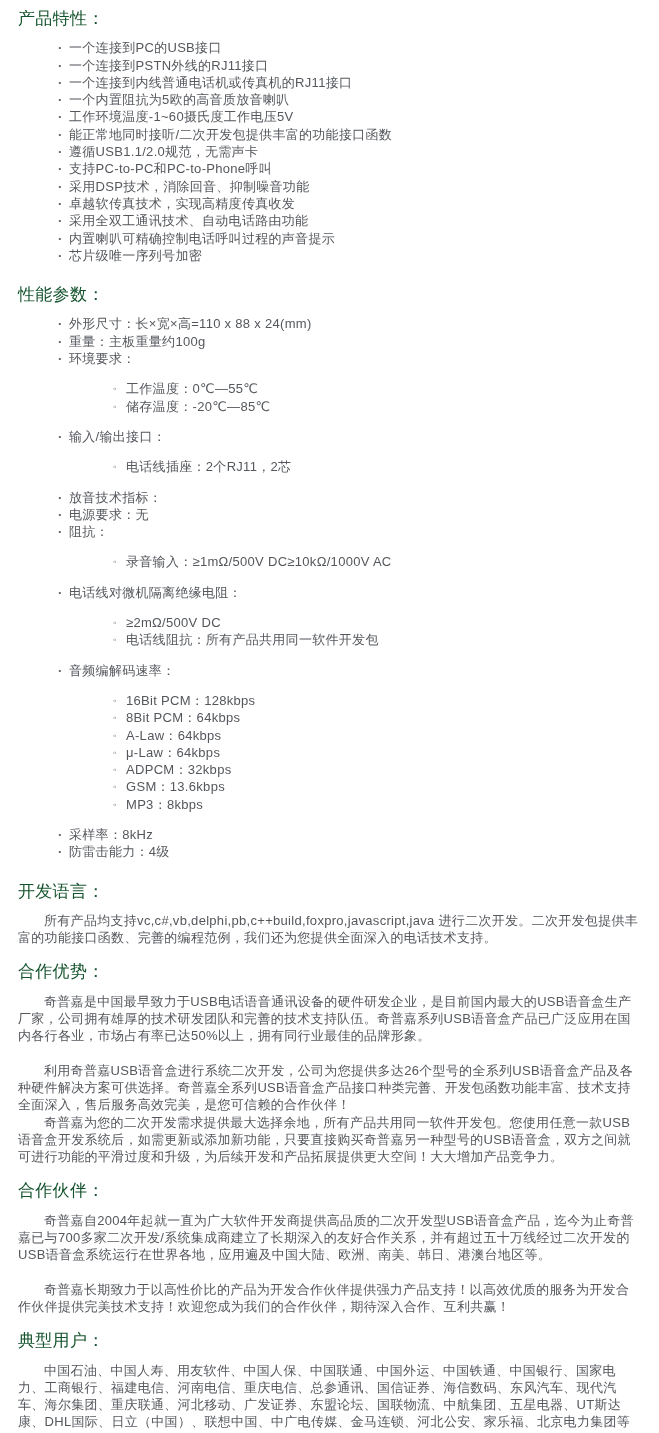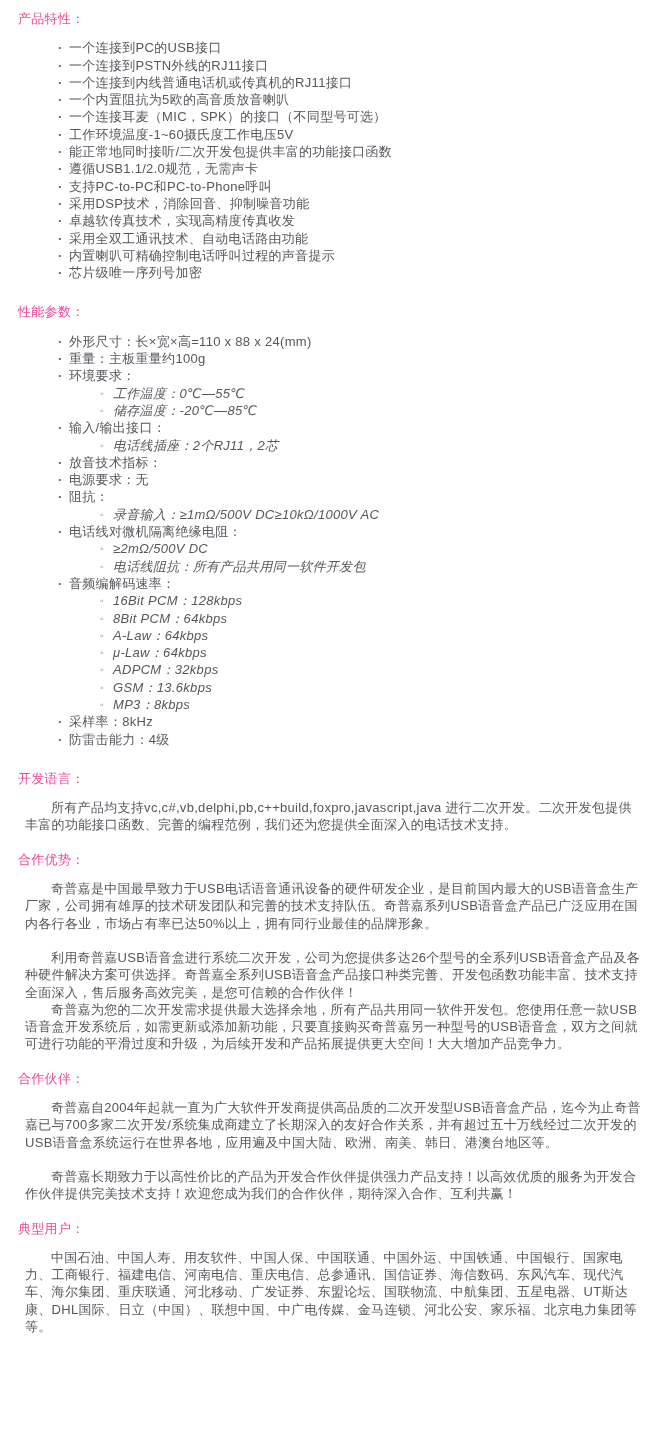--- a/index.html
+++ b/index.html
@@ -10,23 +10,23 @@
     color:#54575c;
     letter-spacing:0.3px;
   }
   .doc{
     width:659px;
     min-height:1433px;
     box-sizing:border-box;
     padding:10px 18px 24px 18px;
   }
   .sec-heading{
-    font-size:13px;
+    font-size:17px;
     font-weight:normal;
-    color:#ec4899;
+    color:#14532d;
     margin:16px 0 12px 0;
   }
   .sec-heading.first{margin-top:0;}
   ul.lv1{
     list-style:none;
     margin:0 0 22px 0;
     padding:0 0 0 40px;
   }
   ul.lv1 > li{
     position:relative;
@@ -35,54 +35,52 @@
   ul.lv1 > li::before{
     content:"·";
     position:absolute;
     left:0;
     top:0;
     color:#5d6065;
     font-weight:bold;
   }
   ul.lv2{
     list-style:none;
-    margin:0;
+    margin:13px;
     padding:0 0 0 31px;
-    font-style:italic;
   }
   ul.lv2 > li{
     position:relative;
     padding-left:13px;
   }
   ul.lv2 > li::before{
     content:"◦";
     position:absolute;
     left:0;
     top:0;
     font-size:10px;
     color:#6a6d72;
   }
   p.para{
-    margin:0 0 17px 7px;
+    margin:0 0 17px 0;
     text-indent:2em;
   }
   p.para.tight{margin-bottom:0;}
 </style>
 </head>
 <body>
 
 <div class="doc">
 
   <h2 class="sec-heading first">产品特性：</h2>
   <ul class="lv1">
     <li>一个连接到PC的USB接口</li>
     <li>一个连接到PSTN外线的RJ11接口</li>
     <li>一个连接到内线普通电话机或传真机的RJ11接口</li>
     <li>一个内置阻抗为5欧的高音质放音喇叭</li>
-    <li>一个连接耳麦（MIC，SPK）的接口（不同型号可选）</li>
     <li>工作环境温度-1~60摄氏度工作电压5V</li>
     <li>能正常地同时接听/二次开发包提供丰富的功能接口函数</li>
     <li>遵循USB1.1/2.0规范，无需声卡</li>
     <li>支持PC-to-PC和PC-to-Phone呼叫</li>
     <li>采用DSP技术，消除回音、抑制噪音功能</li>
     <li>卓越软传真技术，实现高精度传真收发</li>
     <li>采用全双工通讯技术、自动电话路由功能</li>
     <li>内置喇叭可精确控制电话呼叫过程的声音提示</li>
     <li>芯片级唯一序列号加密</li>
   </ul>

